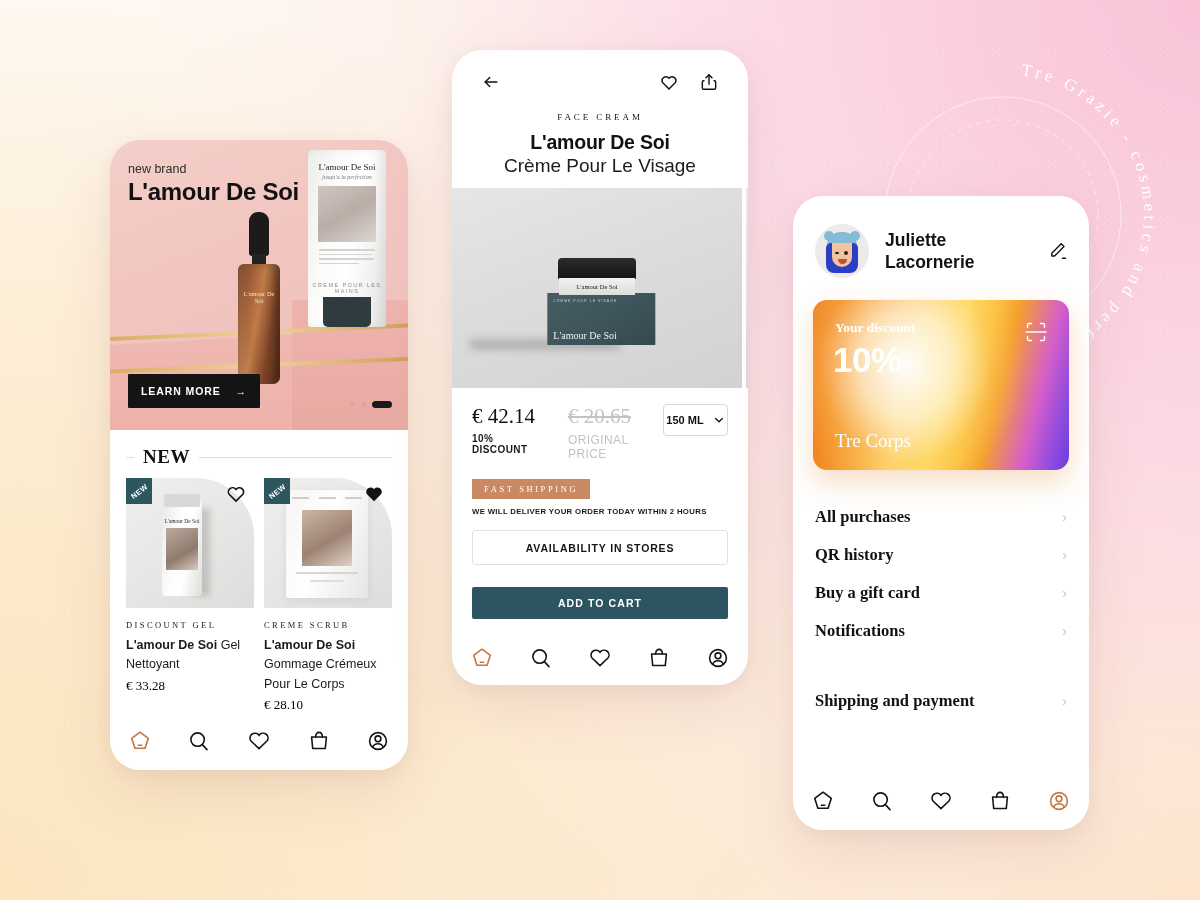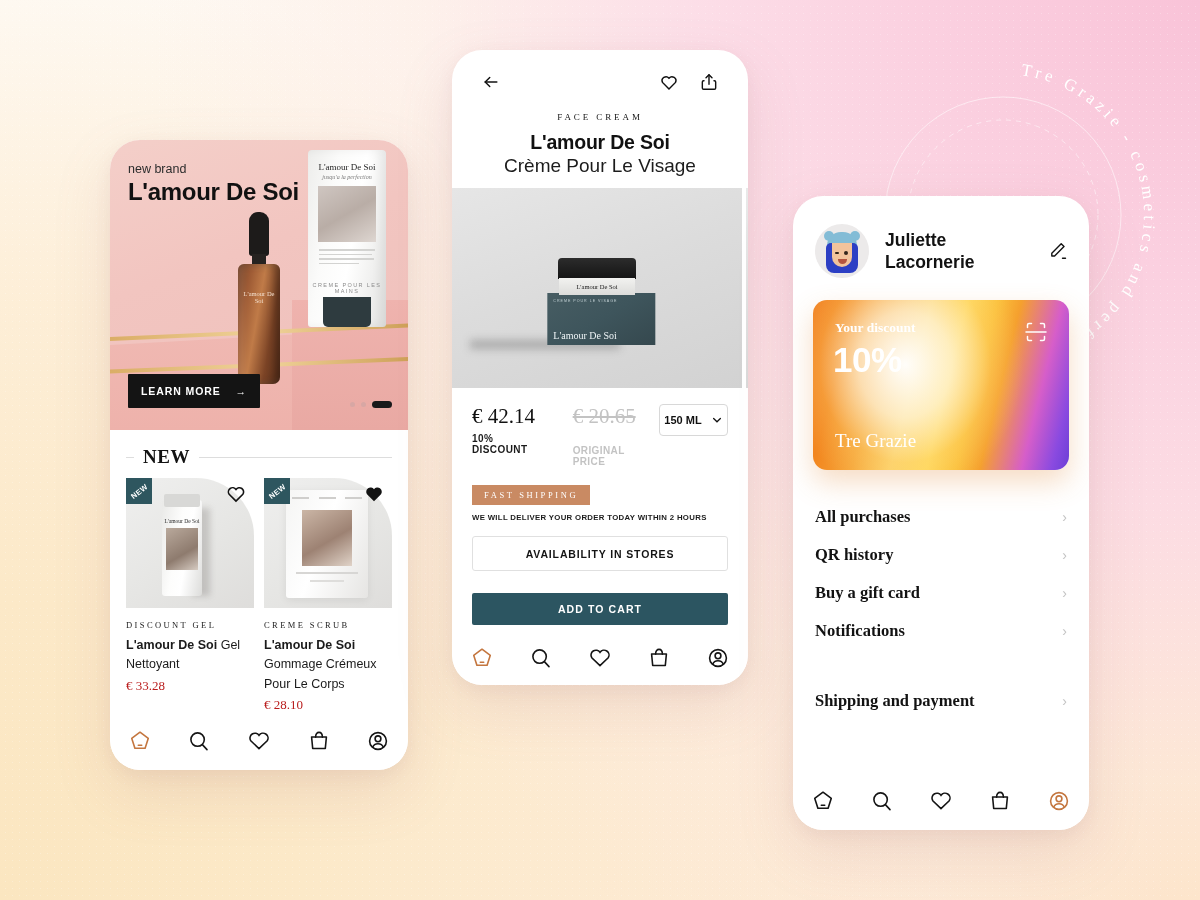--- a/index.html
+++ b/index.html
@@ -121,21 +121,21 @@
   .pouchwrap .p-top { position: absolute; left: 6px; top: 7px; right: 6px; display: flex; justify-content: space-between; }
   .pouchwrap .p-top i { display: block; width: 17px; height: 2px; background: #cfcecc; }
   .pouchwrap .p-img { position: absolute; left: 16px; top: 20px; width: 50px; height: 56px;
     background: linear-gradient(150deg,#cbb6a6,#9d8273 55%,#e0d3c8); }
   .pouchwrap .p-b1 { position: absolute; left: 10px; top: 82px; right: 10px; height: 2px; background: #d7d6d4; }
   .pouchwrap .p-b2 { position: absolute; left: 24px; top: 90px; right: 24px; height: 2px; background: #dedddb; }
 
   .pcat { font-family: "Liberation Serif", serif; font-size: 8.5px; letter-spacing: 2.4px; color: #1c1c1c; margin: 12px 0 6px; }
   .pname { font-size: 12.5px; line-height: 1.55; color: #1b1b1b; }
   .pname b { font-weight: 700; }
-  .pprice { font-family: "Liberation Serif", serif; font-size: 13px; color: #b91c1c; margin-top: 3px; }
+  .pprice { font-family: "Liberation Serif", serif; font-size: 13px; color: #000000; margin-top: 3px; }
 
   
   .navbar { position: absolute; left: 0; right: 0; bottom: 0; height: 58px; background: #fff;
     display: flex; align-items: center; justify-content: space-around; border-radius: 0 0 30px 30px; }
   .navbar .ni { width: 26px; height: 26px; cursor: pointer; }
   .navbar.mid { bottom: 0; height: 54px; }
 
   
   .m-top { height: 138px; padding: 22px 29px 0; position: relative; }
   .m-icons { display: flex; justify-content: space-between; align-items: center; }
@@ -156,21 +156,21 @@
   .box { position: absolute; left: 50%; transform: translateX(-46%); top: 105px; width: 108px; height: 52px;
     background: linear-gradient(150deg,#475d63 0%, #3e555c 50%, #35484e 100%); }
   .box .bx-t { position: absolute; left: 6px; top: 6px; font-size: 3.6px; letter-spacing: 1px; color: #c4d2d6; }
   .box .bx-s { position: absolute; left: 6px; bottom: 4px; font-family: "Liberation Serif", serif; font-size: 10px; color: #eef4f6; }
   .box-shadow { position: absolute; left: 18px; top: 152px; width: 150px; height: 9px; background: rgba(70,70,70,.32); filter: blur(4px); }
 
   .m-price-row { display: flex; align-items: flex-start; padding: 16px 20px 0; }
   .mp-new { font-family: "Liberation Serif", serif; font-size: 21px; color: #111; }
   .mp-newsub { font-size: 10px; font-weight: 700; letter-spacing: .4px; color: #1b1b1b; margin-top: 4px; }
   .mp-old { font-family: "Liberation Serif", serif; font-size: 21px; color: #c3c3c3; text-decoration: line-through; }
-  .mp-oldsub { font-size: 10px; font-weight: 700; letter-spacing: .4px; color: #c3c3c3; margin-top: 16px; }
+  .mp-oldsub { font-size: 12px; font-weight: 400; letter-spacing: .4px; color: #c3c3c3; margin-top: 4px; }
   .ml-select { margin-left: auto; border: 1px solid #d8d8d8; border-radius: 4px; width: 70px; height: 32px;
     display: flex; align-items: center; justify-content: center; gap: 9px; font-size: 11px; font-weight: 700; color: #111; cursor: pointer; }
   .fastship { margin: 18px 20px 0; display: inline-block; background: #c98a63; color: #fff;
     font-family: "Liberation Serif", serif; font-size: 8.5px; letter-spacing: 2.6px; padding: 5px 12px; }
   .deliver { margin: 8px 20px 0; font-size: 7.8px; font-weight: 700; letter-spacing: .32px; color: #1b1b1b; }
   .avail { margin: 14px 20px 0; height: 35px; border: 1px solid #e0e0e0; border-radius: 3px;
     display: flex; align-items: center; justify-content: center; font-size: 10.5px; font-weight: 700; letter-spacing: .85px; color: #141414; cursor: pointer; }
   .addcart { margin: 22px 20px 0; height: 32px; background: #2c5561; border-radius: 2px;
     display: flex; align-items: center; justify-content: center; color: #fff; font-size: 10.5px; font-weight: 700; letter-spacing: 1.1px; cursor: pointer; }
 
@@ -491,21 +491,21 @@
       <svg viewBox="0 0 20 20" fill="none" stroke="#121212" stroke-width="1.4" stroke-linecap="round" stroke-linejoin="round">
         <path d="M14.2 2.8 17 5.6 7.6 15H4.8v-2.8z"></path>
           <path d="M15.5 17.2h3"></path>
         </svg>
     </div>
   </div>
 
   <div class="disc-card">
     <div class="dc-label">Your discount</div>
     <div class="dc-pct">10%</div>
-    <div class="dc-brand">Tre Grazie</div>
+    <div class="dc-brand">Tre Corps</div>
     <div class="dc-qr">
       <svg viewBox="0 0 26 26" fill="none" stroke="#ffffff" stroke-width="1.5" stroke-linecap="round">
         <path d="M4.5 8.5V6a1.5 1.5 0 0 1 1.5-1.5h2.5"></path>
         <path d="M21.5 8.5V6A1.5 1.5 0 0 0 20 4.5h-2.5"></path>
         <path d="M4.5 17.5V20A1.5 1.5 0 0 0 6 21.5h2.5"></path>
         <path d="M21.5 17.5V20a1.5 1.5 0 0 1-1.5 1.5h-2.5"></path>
         <path d="M3 13h20"></path>
         </svg>
     </div>
   </div>

